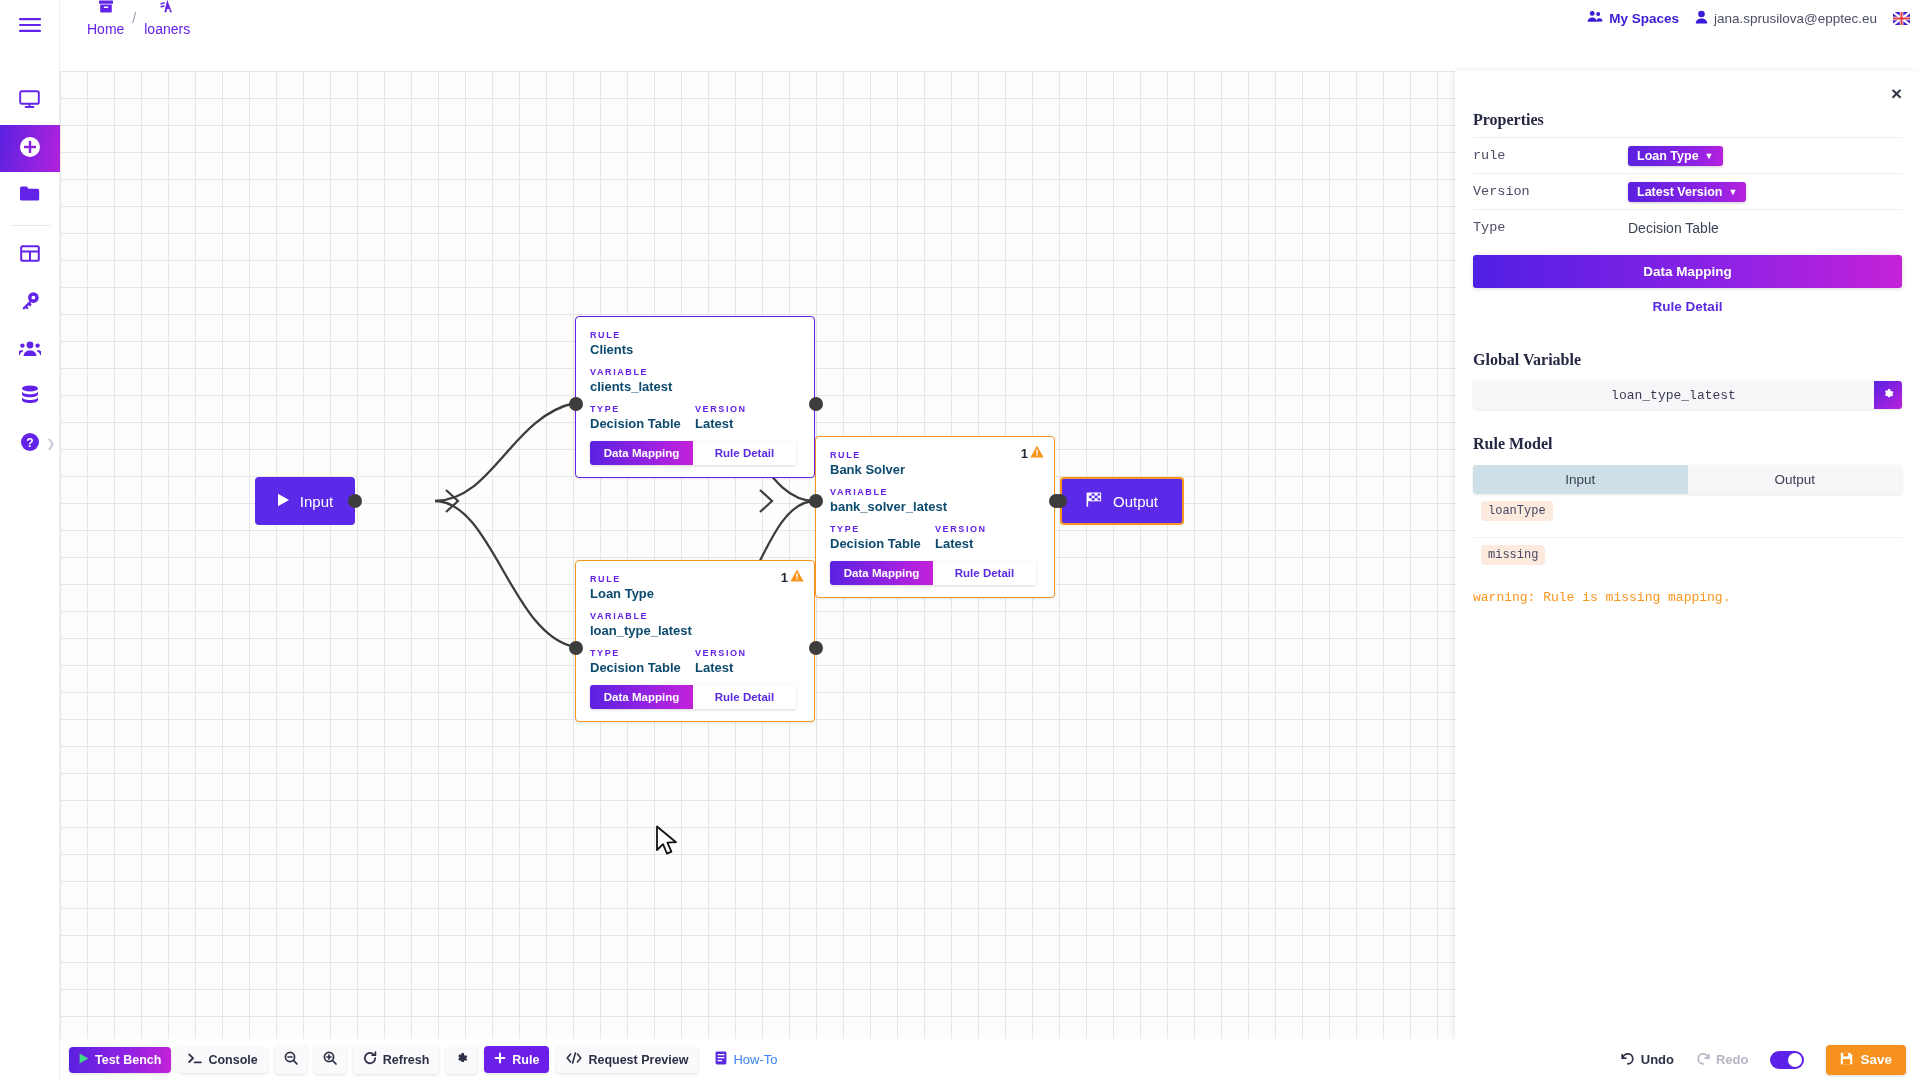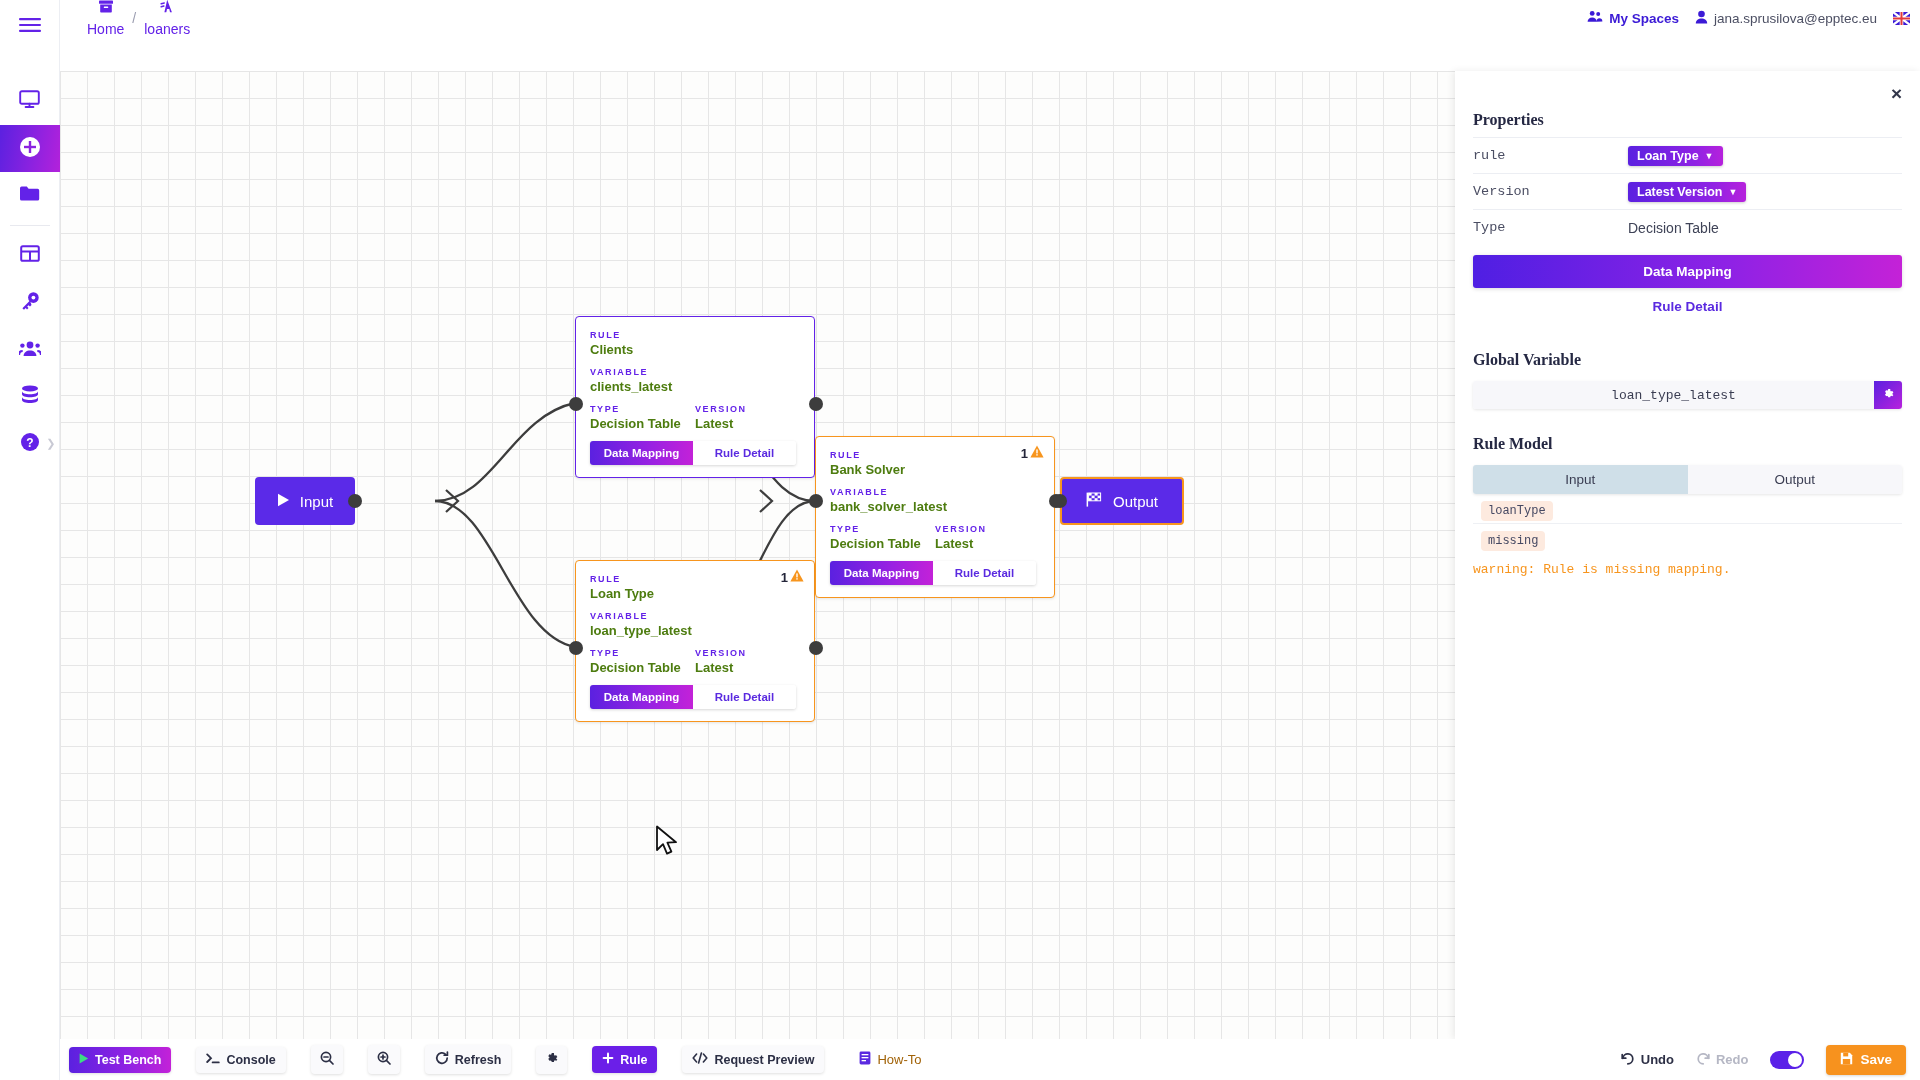--- a/index.html
+++ b/index.html
@@ -93,21 +93,21 @@
   .rulenode {
     background: #ffffff; border-radius: 4px;
     border: 1.6px solid #6322e8;
     box-shadow: 0 1px 3px rgba(0,0,0,.10);
     padding: 13px 14px 12px 14px;
   }
   .rulenode.warn { border-color: #f7951e; }
   .fld-label {
     font-size: 9px; letter-spacing: 1.6px; color: #6322e8; font-weight: bold;
   }
-  .fld-val { font-size: 13px; color: #4d7c0f; font-weight: bold; margin-top: 2px; }
+  .fld-val { font-size: 13px; color: #0c4a6e; font-weight: bold; margin-top: 2px; }
   .fld { margin-bottom: 10px; }
   .fldrow { display: flex; margin-bottom: 10px; }
   .fldrow > div { width: 50%; }
   .nodebtns {
     display: flex; border-radius: 3px; overflow: hidden;
     box-shadow: 0 1px 3px rgba(0,0,0,.16); width: 206px;
   }
   .btn-dm {
     flex: 0 0 103px; text-align: center; padding: 6px 0;
     background: linear-gradient(90deg,#5b21e0 0%,#9a22e2 60%,#c322d8 100%);
@@ -170,51 +170,51 @@
   }
   .gv-btn {
     width: 28px; display: flex; align-items: center; justify-content: center;
     background: linear-gradient(135deg,#5b21e0,#b822dd); color: #fff; font-size: 12px;
   }
   .seg { display: flex; margin-top: 4px; border-radius: 3px; overflow: hidden;
     box-shadow: 0 1px 3px rgba(0,0,0,.10); }
   .seg > div { flex: 1; text-align: center; padding: 7px 0; font-size: 13.5px; color: #3a3d52; }
   .seg .on { background: #cfdfe8; }
   .seg .off { background: #f7f7fa; }
-  .chiprow { border-bottom: 1px solid #eef0f4; padding: 6px 0 2px 8px; }
+  .chiprow { border-bottom: 1px solid #eef0f4; padding: 6px 0 16px 8px; }
   .chip {
     display: inline-block; background: #fdeadf; color: #454862;
     font-family: "Liberation Mono", monospace; font-size: 12px;
     padding: 3px 7px; border-radius: 4px;
   }
   .warn-txt {
     margin-top: 9px; color: #f7951e;
     font-family: "Liberation Mono", monospace; font-size: 13px;
   }
 
   
   .bottombar {
     position: absolute; left: 60px; top: 1039px; width: 1860px; height: 41px;
     background: #ffffff; display: flex; align-items: center; z-index: 50;
   }
-  .bb-left { display: flex; align-items: center; gap: 25px; margin-left: 9px; }
+  .bb-left { display: flex; align-items: center; gap: 7px; margin-left: 9px; }
   .tbtn {
     display: flex; align-items: center; gap: 6px;
     background: #fafafc; border-radius: 4px; padding: 6px 10px;
     font-size: 12.5px; font-weight: bold; color: #2c2f45;
     box-shadow: 0 1px 3px rgba(0,0,0,.13);
   }
   .tbtn.sq { padding: 6px 9px; }
   .tbtn.grad {
     background: linear-gradient(90deg,#5b21e0 0%,#9222e3 60%,#c322d8 100%);
     color: #fff;
   }
   .tbtn.purple { background: #6b1fe8; color: #fff; }
   .howto { display: flex; align-items: center; gap: 6px; margin-left: 10px;
-    color: #a16207; font-size: 13px; }
+    color: #3b82f6; font-size: 13px; }
   .bb-right { margin-left: auto; display: flex; align-items: center; gap: 22px; margin-right: 14px; }
   .lbtn { display: flex; align-items: center; gap: 6px; font-size: 13px; font-weight: bold; color: #2c2f45; }
   .lbtn.dis { color: #b5b7c4; }
   .toggle { width: 34px; height: 18px; border-radius: 9px; background: #5b21e8; position: relative; }
   .toggle .knob { position: absolute; right: 2px; top: 2px; width: 14px; height: 14px;
     border-radius: 50%; background: #fff; }
   .savebtn {
     display: flex; align-items: center; gap: 7px;
     background: #f7921e; color: #fff; border-radius: 4px;
     padding: 7px 14px; font-size: 13.5px; font-weight: bold;

